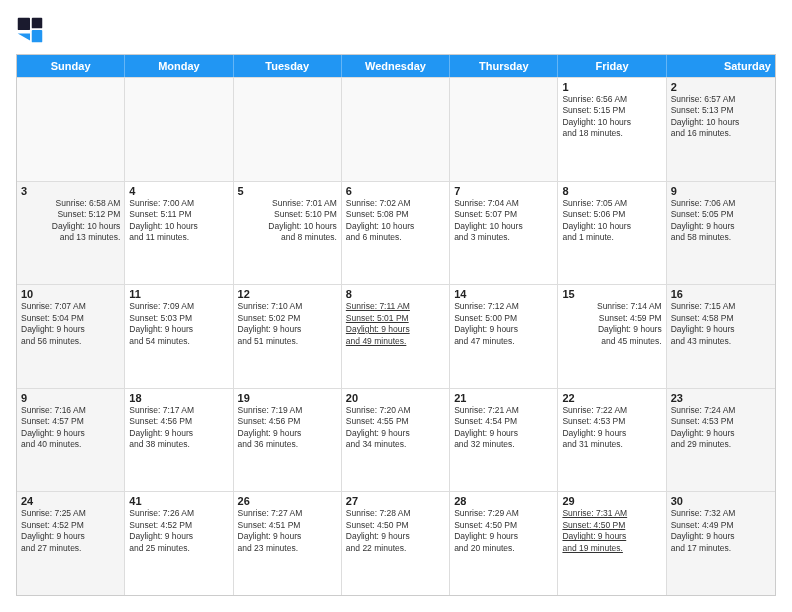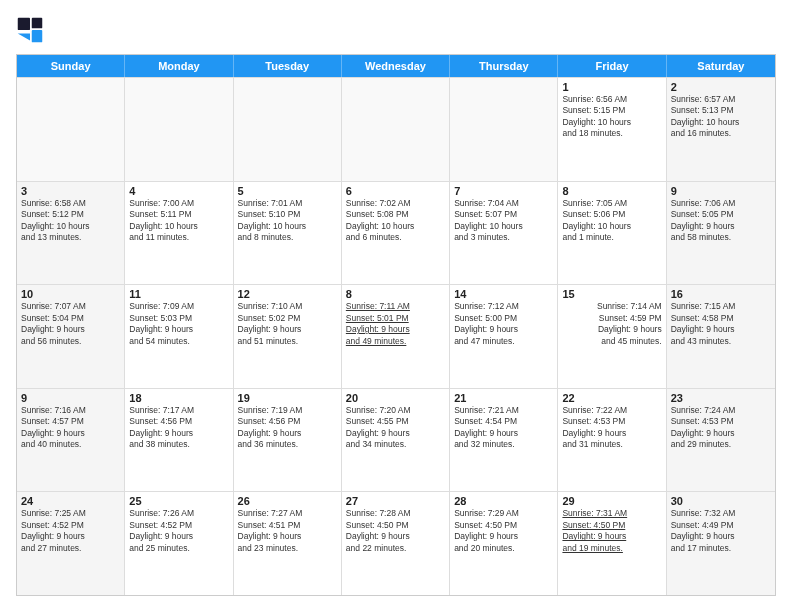--- a/index.html
+++ b/index.html
@@ -67,21 +67,21 @@
       background: #2196F3;
     }
     .cal-header-cell {
       color: #fff;
       font-size: 11px;
       font-weight: bold;
       padding: 5px 4px;
       border-right: 1px solid rgba(255,255,255,0.3);
       text-align: center;
     }
-    .cal-header-cell:last-child { border-right: none; }
+    .cal-header-cell:last-child { border-right: none; text-align: right; }
     .cal-body {
       flex: 1;
       display: flex;
       flex-direction: column;
     }
     .cal-row {
       display: grid;
       grid-template-columns: repeat(7, 1fr);
       flex: 1;
       border-top: 1px solid #ddd;
@@ -162,35 +162,35 @@
             <span class="day-num">2</span>
             <div class="day-info" style="white-space: pre-line;">Sunrise: 6:57 AM
 Sunset: 5:13 PM
 Daylight: 10 hours
 and 16 minutes.</div>
           </div>
         </div>
         <div class="cal-row">
           <div class="cal-cell alt">
             <span class="day-num">3</span>
-            <div class="day-info" style="white-space: pre-line;">Sunrise: 6:58 AM
+            <div class="day-info" style="white-space: pre-line; text-align: right;">Sunrise: 6:58 AM
 Sunset: 5:12 PM
 Daylight: 10 hours
 and 13 minutes.</div>
           </div>
           <div class="cal-cell">
             <span class="day-num">4</span>
             <div class="day-info" style="white-space: pre-line;">Sunrise: 7:00 AM
 Sunset: 5:11 PM
 Daylight: 10 hours
 and 11 minutes.</div>
           </div>
           <div class="cal-cell">
             <span class="day-num">5</span>
-            <div class="day-info" style="white-space: pre-line;">Sunrise: 7:01 AM
+            <div class="day-info" style="white-space: pre-line; text-align: right;">Sunrise: 7:01 AM
 Sunset: 5:10 PM
 Daylight: 10 hours
 and 8 minutes.</div>
           </div>
           <div class="cal-cell">
             <span class="day-num">6</span>
             <div class="day-info" style="white-space: pre-line;">Sunrise: 7:02 AM
 Sunset: 5:08 PM
 Daylight: 10 hours
 and 6 minutes.</div>
@@ -321,21 +321,21 @@
         </div>
         <div class="cal-row">
           <div class="cal-cell alt">
             <span class="day-num">24</span>
             <div class="day-info" style="white-space: pre-line;">Sunrise: 7:25 AM
 Sunset: 4:52 PM
 Daylight: 9 hours
 and 27 minutes.</div>
           </div>
           <div class="cal-cell">
-            <span class="day-num">25</span>
+            <span class="day-num">41</span>
             <div class="day-info" style="white-space: pre-line;">Sunrise: 7:26 AM
 Sunset: 4:52 PM
 Daylight: 9 hours
 and 25 minutes.</div>
           </div>
           <div class="cal-cell">
             <span class="day-num">26</span>
             <div class="day-info" style="white-space: pre-line;">Sunrise: 7:27 AM
 Sunset: 4:51 PM
 Daylight: 9 hours

